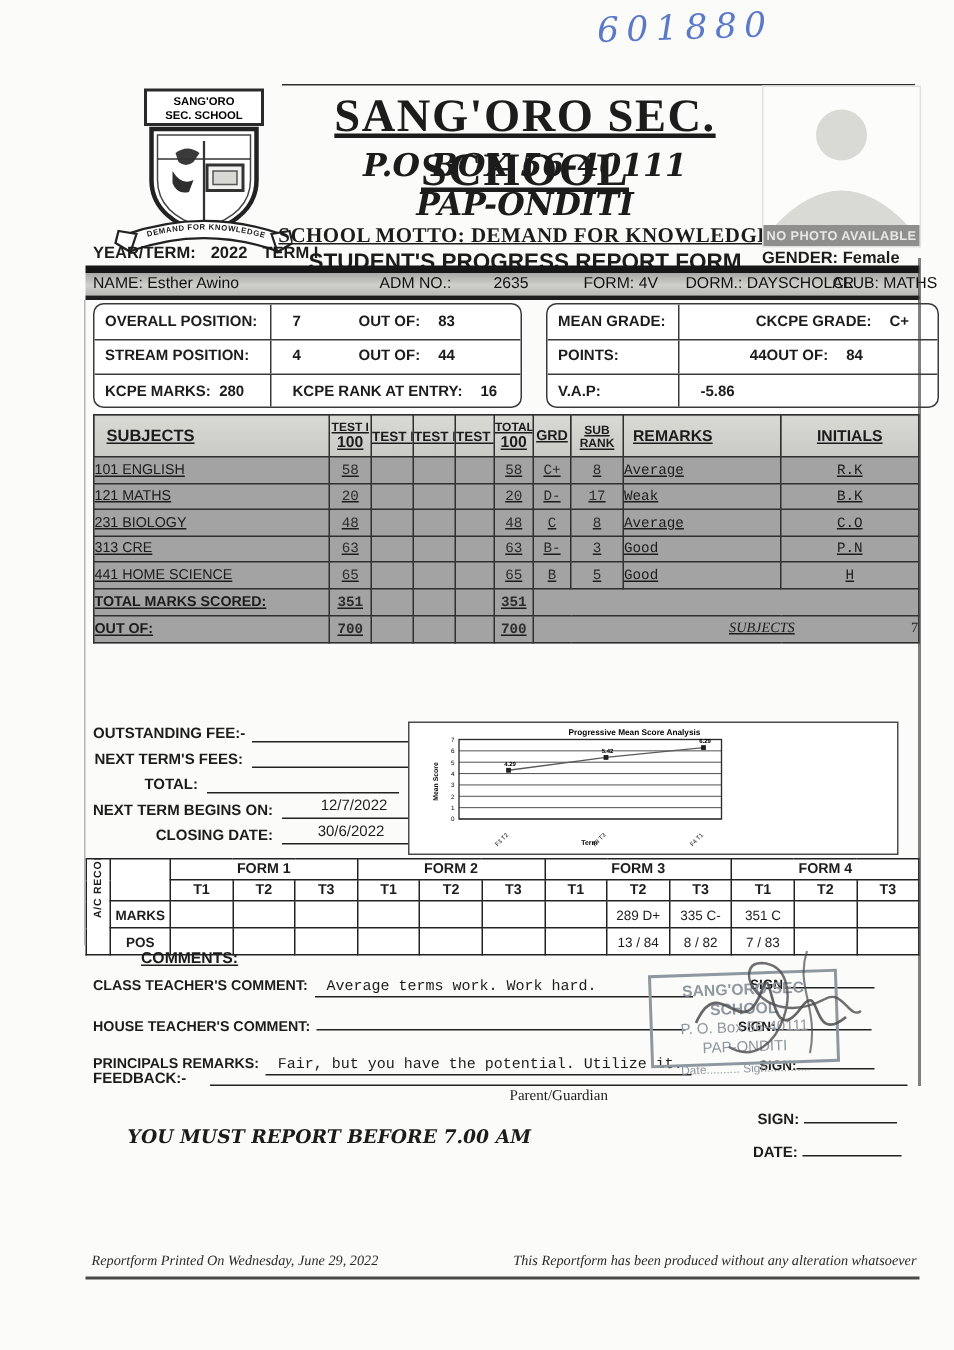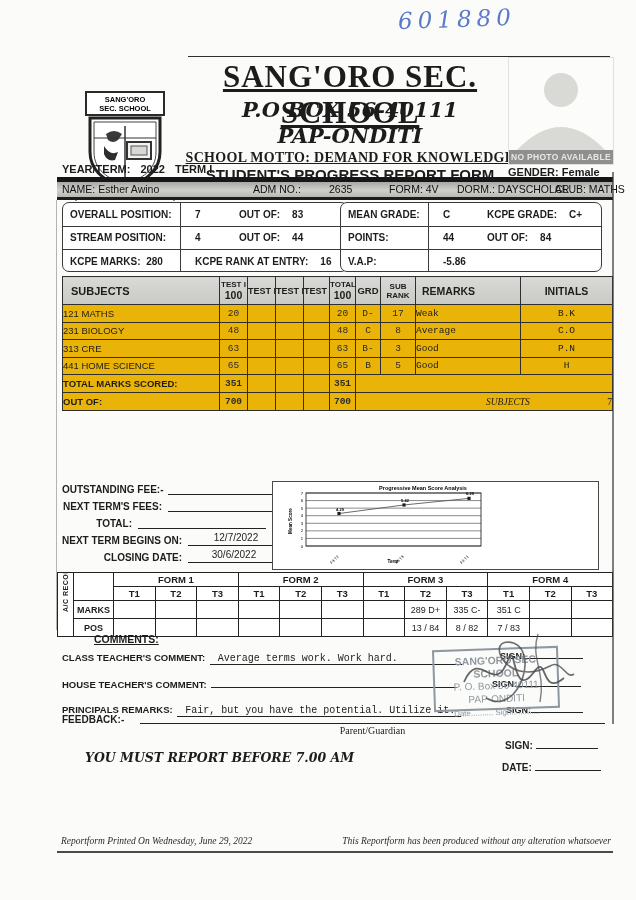--- a/index.html
+++ b/index.html
@@ -26,30 +26,30 @@
   #year-term{left:62px;top:163px;font-size:11px;font-weight:bold;}
   #year-term span{margin-right:10px;}
   
   #bar-top{left:57px;top:177px;width:556px;height:5px;background:#161616;}
   #name-row{left:57px;top:182px;width:556px;height:15px;background:linear-gradient(180deg,#a8a8a6,#cfcfcb 55%,#b8b8b4);font-size:10.5px;font-weight:normal;color:#101010;}
   #name-row span{position:absolute;top:1px;white-space:nowrap;}
   #bar-bottom{left:57px;top:197px;width:556px;height:2.5px;background:#1d1d1d;}
   
   .sum-box{border:1.5px solid #3a3a3a;border-radius:7px;background:#fff;overflow:hidden;}
   #sum-left{left:62px;top:202px;width:284px;height:68px;}
-  #sum-right{left:340px;top:202px;width:260px;height:68px;}
+  #sum-right{left:364px;top:202px;width:260px;height:68px;text-align:right;}
   .sum-row{display:flex;height:22.6px;align-items:center;font-size:10px;font-weight:bold;border-bottom:1px solid #3a3a3a;}
   .sum-row:last-child{border-bottom:none;}
   .sum-c1{flex:0 0 118px;border-right:1px solid #3a3a3a;height:100%;display:flex;align-items:center;padding-left:7px;box-sizing:border-box;}
   #sum-right .sum-c1{flex:0 0 88px;}
   .sum-c2{display:flex;align-items:center;padding-left:14px;flex:1;}
   .sum-v{width:44px;}
   .sum-l2{margin-right:12px;}
   
-  #subjects-table{left:62px;top:276px;border-collapse:collapse;table-layout:fixed;width:550px;background:#eab308;border:1.5px solid #2a2a2a;}
+  #subjects-table{left:62px;top:276px;border-collapse:collapse;table-layout:fixed;width:550px;background:#a3a3a3;border:1.5px solid #2a2a2a;text-decoration:underline;}
   #subjects-table th,#subjects-table td{border:1px solid #2f2f2f;padding:0;overflow:hidden;white-space:nowrap;}
   #subjects-table th{background:linear-gradient(180deg,#d9d9d6,#c9c9c5);height:27px;font-size:9px;vertical-align:middle;}
   th .h1{font-size:8px;font-weight:bold;}
   th .h2{font-size:10.5px;font-weight:bold;}
   th.small-test{font-size:7.5px;vertical-align:top;padding-top:2px;}
   #subjects-table td{height:16.5px;font-size:9.5px;}
   td.subj{padding-left:13px;font-size:10px;}
   td.mark{text-align:center;font-family:"Liberation Mono",monospace;color:#2c2c2c;}
   td.rem{padding-left:6px;font-family:"Liberation Mono",monospace;}
   td.ini{text-align:center;font-family:"Liberation Mono",monospace;}
@@ -84,21 +84,21 @@
   #page-right-line{left:612px;top:172px;width:1.5px;height:552px;background:#3c3c3c;opacity:.65;}
   #page-left-line{left:56px;top:200px;width:1px;height:430px;background:#b5b5b0;}
 </style>
 </head>
 <body>
 
 <div class="abs" id="hand-number">601880</div>
 
 <div class="abs" id="top-rule"></div>
 
-<div class="abs" style="left:64px;top:58px;width:120px;height:116px;margin-top:32px;">
+<div class="abs" style="left:75px;top:58px;width:120px;height:116px;">
   <svg width="120" height="116" viewBox="0 0 120 116">
     <rect x="22" y="2" width="78" height="23" fill="#fff" stroke="#2a2a2a" stroke-width="2"></rect>
     <text x="61" y="12" text-anchor="middle" font-size="7.5" font-weight="bold" font-family="Liberation Sans, sans-serif">SANG'ORO</text>
     <text x="61" y="21" text-anchor="middle" font-size="7.5" font-weight="bold" font-family="Liberation Sans, sans-serif">SEC. SCHOOL</text>
     <path d="M26,28 h70 v34 c0,20 -16,30 -35,36 c-19,-6 -35,-16 -35,-36 z" fill="#fff" stroke="#222" stroke-width="3"></path>
     <path d="M30,32 h62 v30 c0,18 -14,27 -31,32 c-17,-5 -31,-14 -31,-32 z" fill="none" stroke="#444" stroke-width="1"></path>
     <rect x="63" y="52" width="24" height="17" fill="#f2f2f0" stroke="#333" stroke-width="2"></rect>
     <rect x="67" y="56" width="16" height="9" fill="#d8d8d4" stroke="#555" stroke-width="1"></rect>
     <path d="M42,44 q8,-6 16,0 l-4,6 q-5,4 -10,0 z" fill="#3a3a3a"></path>
     <path d="M40,56 q6,10 14,6 l-3,8 q-8,2 -11,-6 z" fill="#2e2e2e"></path>
@@ -230,20 +230,32 @@
           <div class="h2" style="font-size:9.5px">GRD</div>
         </th>
     <th>
           <div class="h1">SUB</div>
           <div class="h1">RANK</div>
         </th>
     <th style="text-align:left;padding-left:6px;font-size:10.5px;">REMARKS</th>
     <th style="font-size:10.5px;">INITIALS</th>
   </tr>
   <tr>
+    <td class="subj">101 ENGLISH</td>
+        <td class="mark">58</td>
+        <td class="mark"></td>
+        <td class="mark"></td>
+        <td class="mark"></td>
+    <td class="mark">58</td>
+        <td class="mark">C+</td>
+        <td class="mark">8</td>
+    <td class="rem">Average</td>
+        <td class="ini">R.K</td>
+  </tr>
+  <tr>
     <td class="subj">121 MATHS</td>
         <td class="mark">20</td>
         <td class="mark"></td>
         <td class="mark"></td>
         <td class="mark"></td>
     <td class="mark">20</td>
         <td class="mark">D-</td>
         <td class="mark">17</td>
     <td class="rem">Weak</td>
         <td class="ini">B.K</td>

